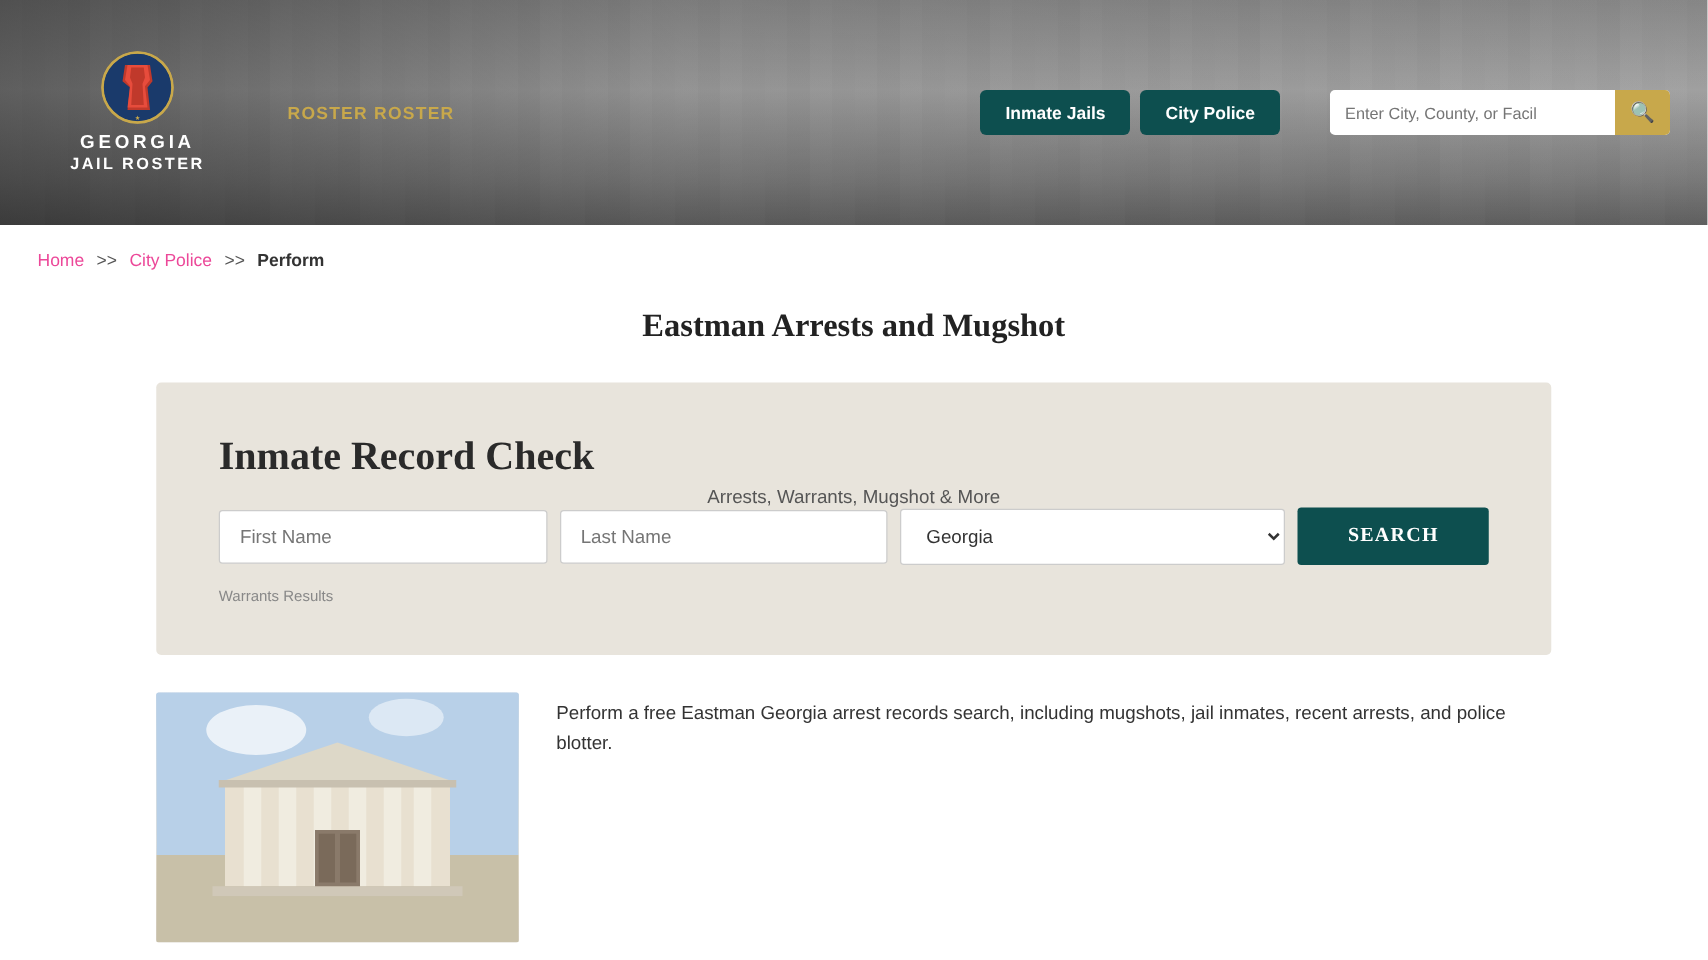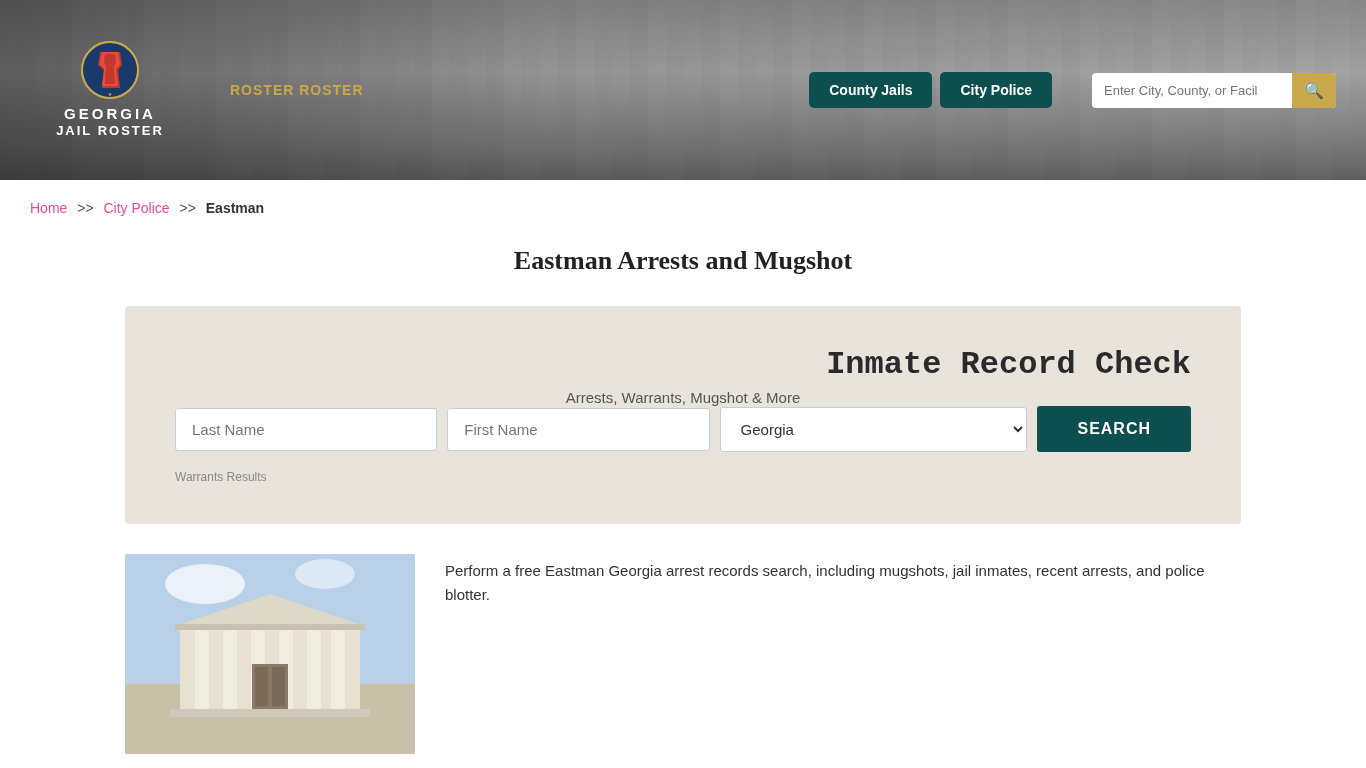--- a/index.html
+++ b/index.html
@@ -102,21 +102,21 @@
       align-items: center;
       background: #fff;
       border-radius: 4px;
       overflow: hidden;
     }
     .search-bar input {
       border: none;
       outline: none;
       padding: 8px 12px;
       font-size: 13px;
-      width: 200px;
+      width: 228px;
       color: #999;
     }
     .search-bar button {
       background: #c8a84b;
       border: none;
       padding: 8px 12px;
       cursor: pointer;
       color: #fff;
       font-size: 16px;
     }
@@ -146,22 +146,22 @@
     }
 
     
     .record-check-box {
       margin: 0 125px 30px;
       background: #e8e4dc;
       border-radius: 4px;
       padding: 40px 50px 40px;
     }
     .record-check-title {
-      text-align: right;
-      font-family: Liberation Mono, monospace;
+      text-align: left;
+      font-family: Liberation Serif, serif;
       font-size: 32px;
       color: #2a2a2a;
       margin-bottom: 6px;
     }
     .record-check-subtitle {
       text-align: center;
       font-family: Arial, sans-serif;
       font-size: 15px;
       color: #555;
     }
@@ -190,21 +190,21 @@
       color: #333;
       background: #fff;
     }
     .record-check-form .search-btn {
       background: #0d4f4f;
       color: #fff;
       border: none;
       padding: 14px 40px;
       font-size: 16px;
       font-weight: bold;
-      font-family: Liberation Sans, sans-serif;
+      font-family: Liberation Serif, serif;
       letter-spacing: 1px;
       border-radius: 3px;
       cursor: pointer;
     }
     .sponsored-label {
       font-family: Arial, sans-serif;
       font-size: 12px;
       color: #888;
       margin-top: 18px;
     }
@@ -258,47 +258,47 @@
       </svg>
       <div class="logo-text">
         <div class="georgia">GEORGIA</div>
         <div>JAIL ROSTER</div>
       </div>
     </div>
 
     <a class="nav-roster-search">ROSTER ROSTER</a>
 
     <div class="nav-buttons">
-      <button class="nav-btn">County Jails</button>
+      <button class="nav-btn">Inmate Jails</button>
       <button class="nav-btn">City Police</button>
     </div>
 
     <div class="search-bar">
       <input type="text" placeholder="Enter City, County, or Facil" style="">
       <button>🔍</button>
     </div>
   </div>
 </header>
 
 <nav class="breadcrumb">
   <a href="#">Home</a>
   <span class="sep">&gt;&gt;</span>
   <a href="#">City Police</a>
   <span class="sep">&gt;&gt;</span>
-  <span class="current">Eastman</span>
+  <span class="current">Perform</span>
 </nav>
 
 <h1 class="page-title">Eastman Arrests and Mugshot</h1>
 
 <div class="record-check-box">
   <h2 class="record-check-title">Inmate Record Check</h2>
   <p class="record-check-subtitle">Arrests, Warrants, Mugshot &amp; More</p>
   <div class="record-check-form">
+    <input type="text" placeholder="First Name" style="">
     <input type="text" placeholder="Last Name" style="">
-    <input type="text" placeholder="First Name" style="">
     <select>
       <option>Georgia</option>
       <option>Alabama</option>
       <option>Florida</option>
       <option>Tennessee</option>
     </select>
     <button class="search-btn">SEARCH</button>
   </div>
   <div class="sponsored-label">Warrants Results</div>
 </div>

